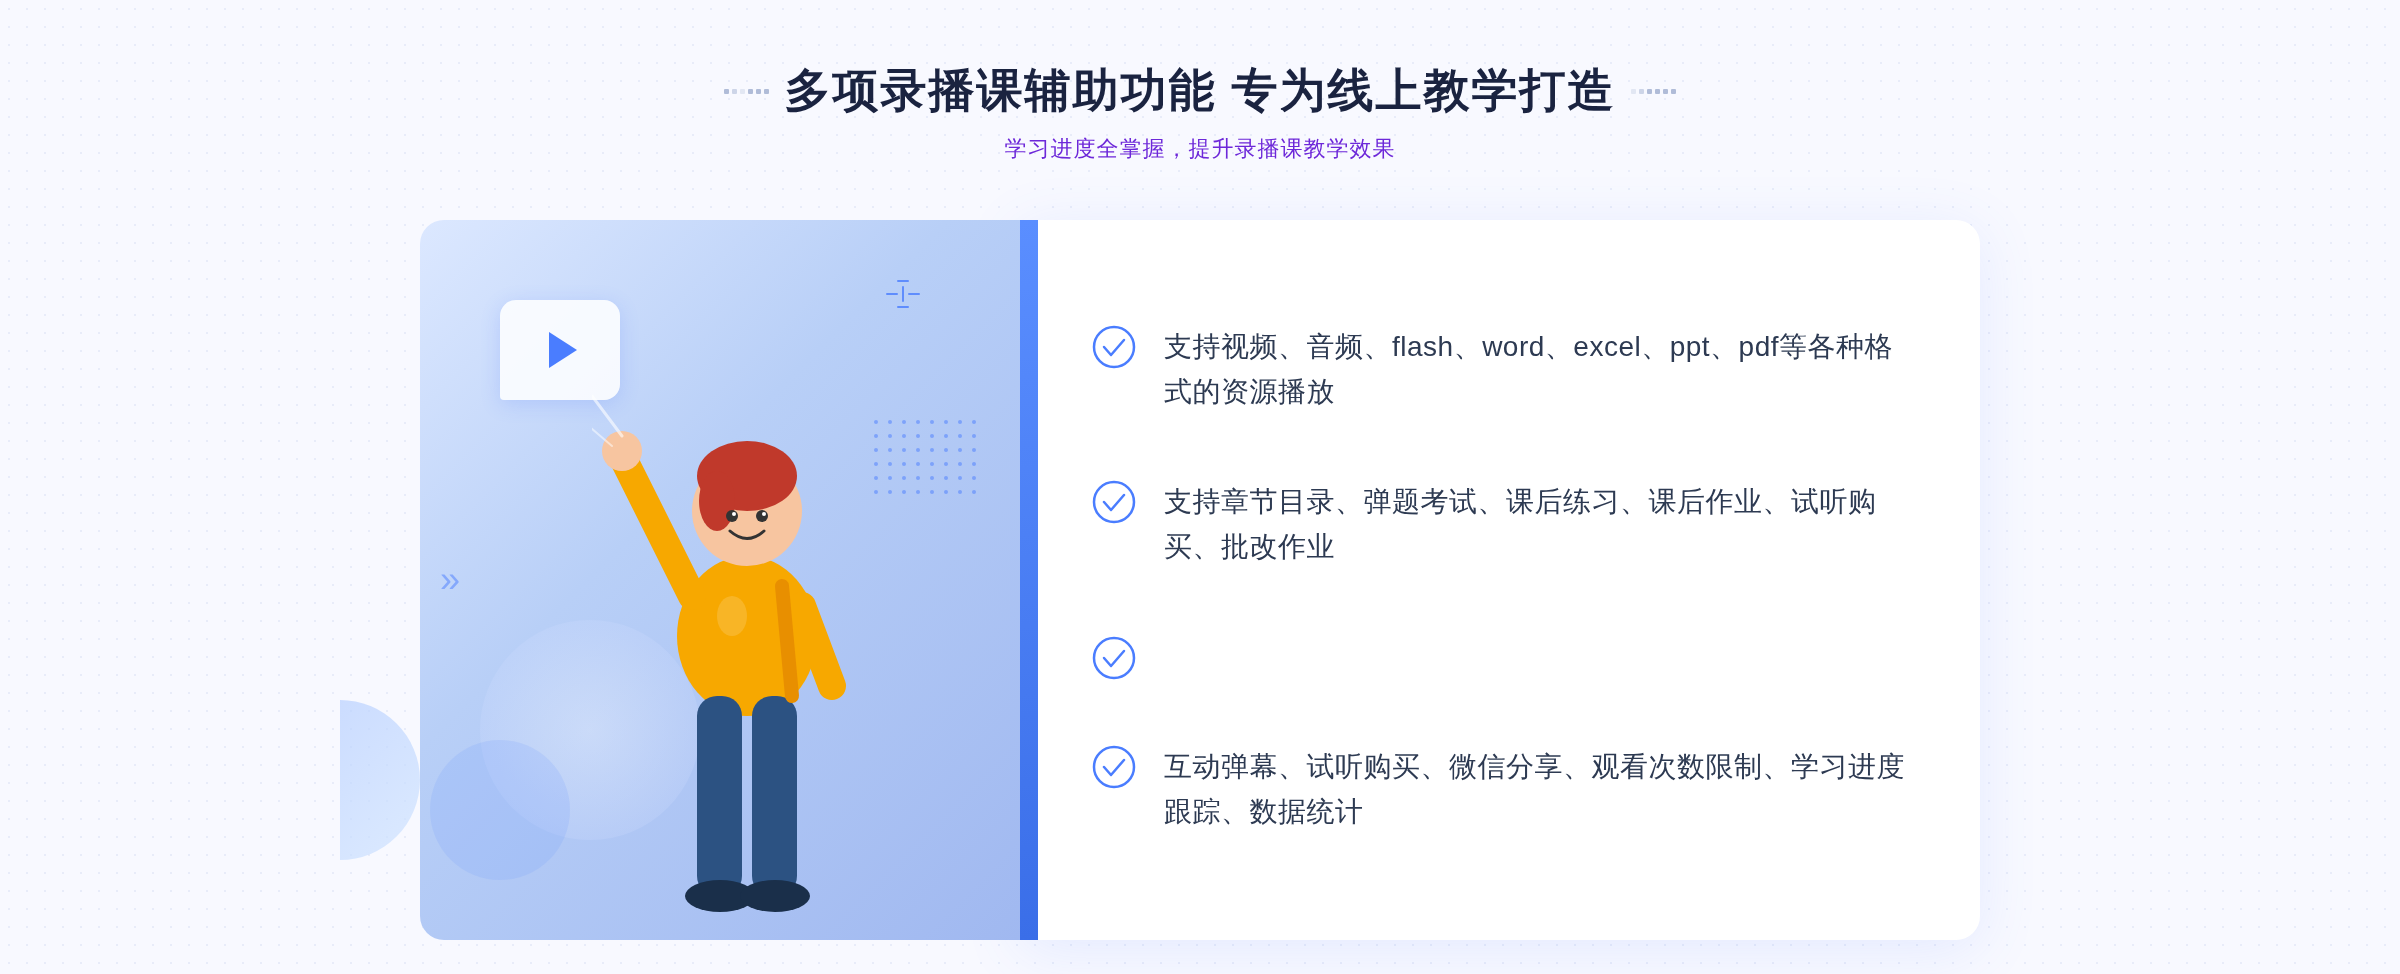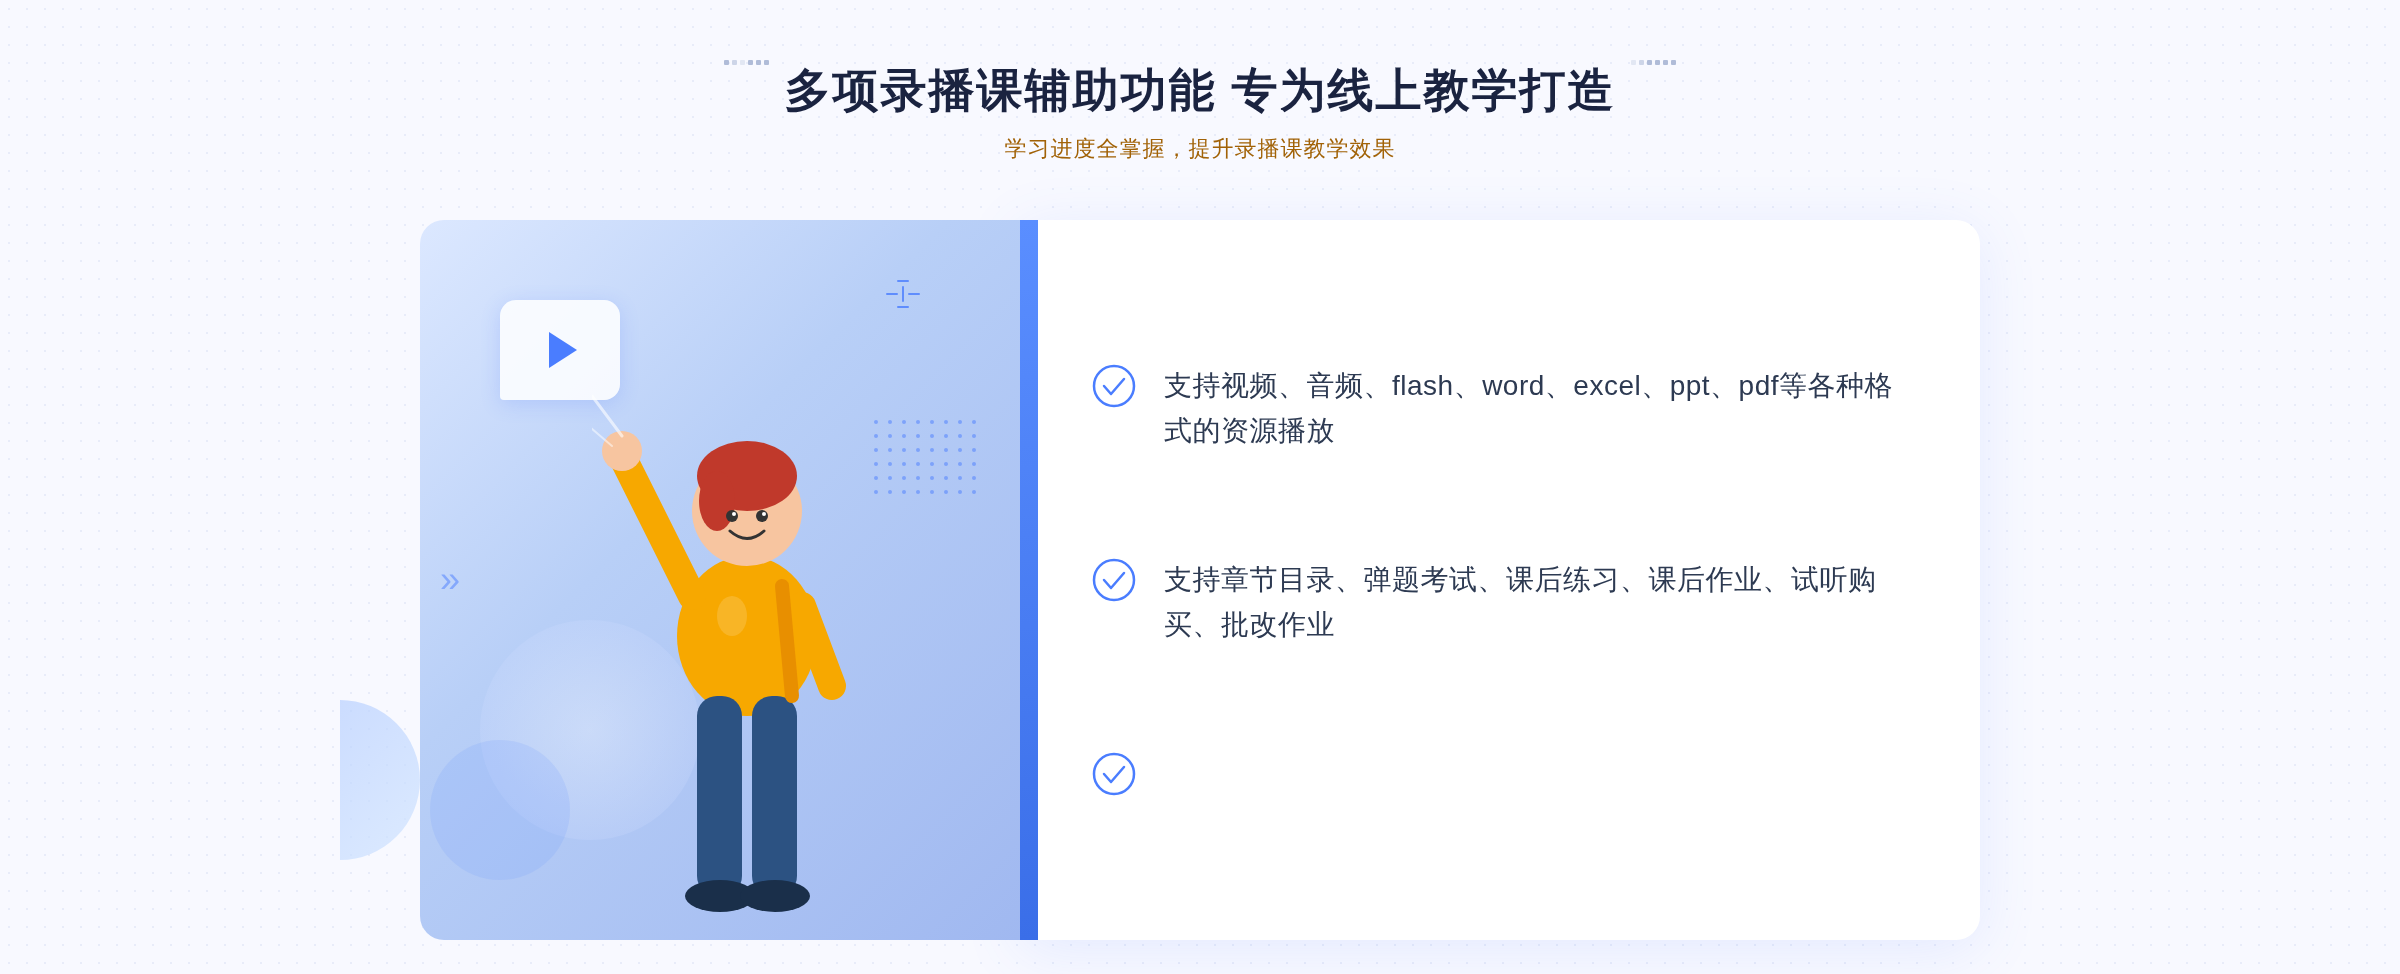--- a/index.html
+++ b/index.html
@@ -44,21 +44,21 @@
 
     .header-section {
       position: relative;
       z-index: 1;
       text-align: center;
       margin-bottom: 16px;
     }
 
     .header-title-row {
       display: flex;
-      align-items: flex-start;
+      align-items: center;
       justify-content: center;
       gap: 16px;
       margin-bottom: 12px;
     }
 
     .title-decoration {
       display: flex;
       align-items: center;
       gap: 3px;
     }
@@ -93,21 +93,21 @@
 
     .main-title {
       font-size: 46px;
       font-weight: 700;
       color: #1a2340;
       letter-spacing: 2px;
     }
 
     .subtitle {
       font-size: 22px;
-      color: #a16207;
+      color: #6d28d9;
       letter-spacing: 1px;
     }
 
     .content-section {
       position: relative;
       z-index: 1;
       display: flex;
       align-items: stretch;
       width: 1560px;
       margin-top: 40px;
@@ -455,17 +455,24 @@
         <span class="feature-text">支持章节目录、弹题考试、课后练习、课后作业、试听购买、批改作业</span>
       </div>
 
       <div class="feature-item">
         <svg class="svg-check" viewBox="0 0 44 44" fill="none" xmlns="http://www.w3.org/2000/svg">
           <circle cx="22" cy="22" r="20" stroke="#4a7dff" stroke-width="2.5"></circle>
           <path d="M12 22 L19 30 L32 15" stroke="#4a7dff" stroke-width="2.5" stroke-linecap="round" stroke-linejoin="round" fill="none"></path>
         </svg>
       </div>
 
+      <div class="feature-item">
+        <svg class="svg-check" viewBox="0 0 44 44" fill="none" xmlns="http://www.w3.org/2000/svg">
+          <circle cx="22" cy="22" r="20" stroke="#4a7dff" stroke-width="2.5"></circle>
+          <path d="M12 22 L19 30 L32 15" stroke="#4a7dff" stroke-width="2.5" stroke-linecap="round" stroke-linejoin="round" fill="none"></path>
+        </svg>
+        <span class="feature-text">互动弹幕、试听购买、微信分享、观看次数限制、学习进度跟踪、数据统计</span>
+      </div>
 
     </div>
   </div>
 
 </div>
 
 </body></html>

